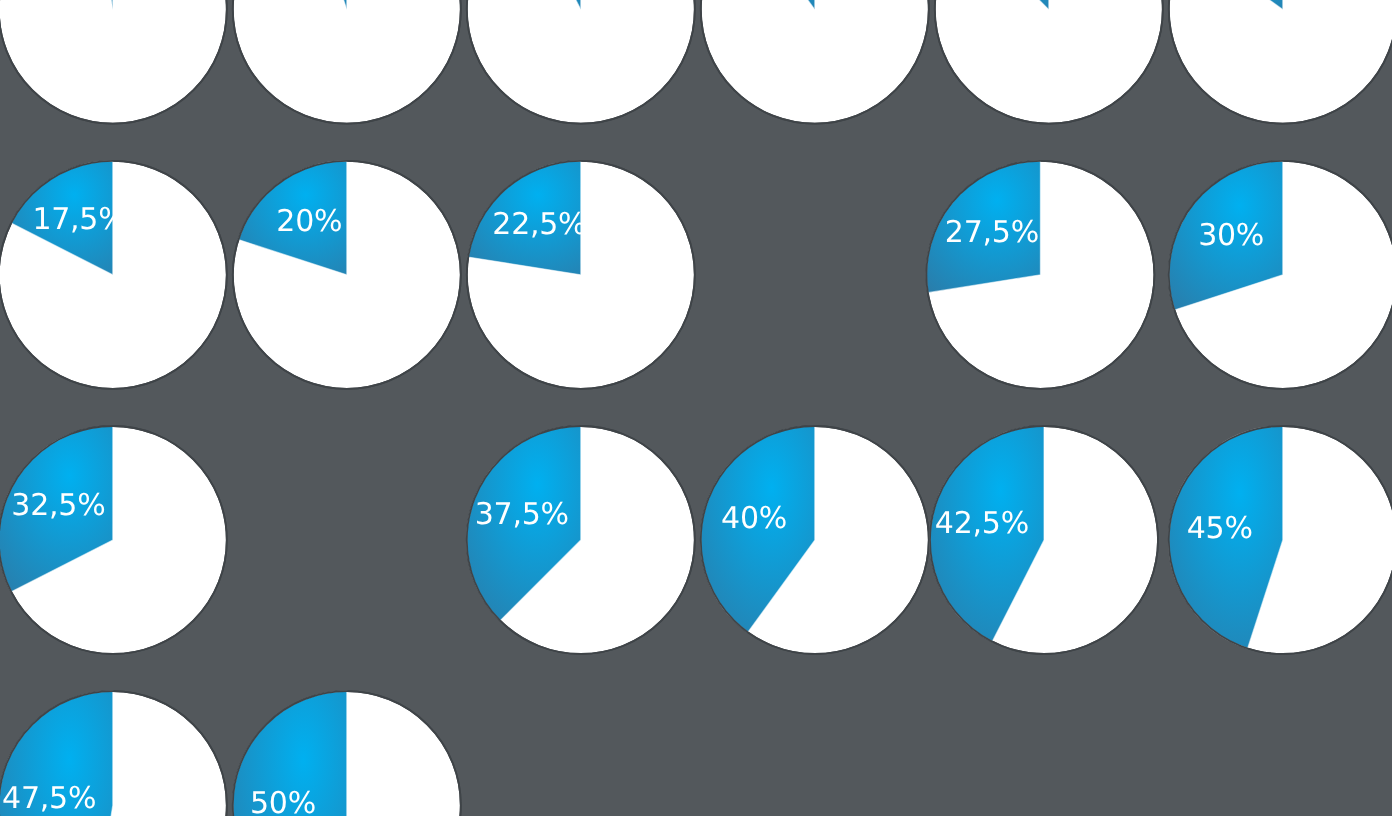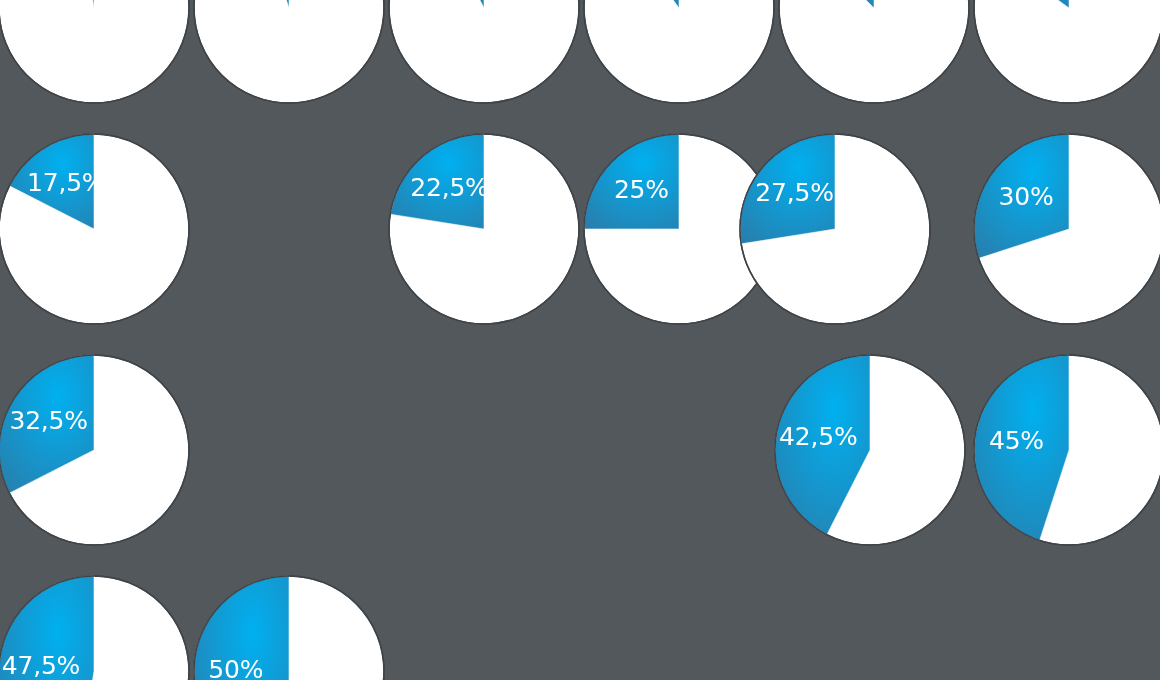--- a/index.html
+++ b/index.html
@@ -142,49 +142,49 @@
             <stop offset="0%" stop-color="#00b0f0"></stop>
             <stop offset="100%" stop-color="#2b7ba8"></stop>
           </radialGradient>
         </defs>
         <circle cx="95" cy="95" r="95" fill="#ffffff" stroke="#3f4448" stroke-width="1.5"></circle>
         <path d="M 95 95 L 95.00 0.00 A 95 95 0 0 0 10.35 51.87 Z" fill="url(#slice-grad-6)" stroke="rgba(255,255,255,0.55)" stroke-width="1"></path>
         <circle cx="95" cy="95" r="95" fill="none" stroke="#3f4448" stroke-width="1.5"></circle>
         <text class="pie-label" x="67.20" y="49.64">17,5%</text>
       </svg>
     </div>
+    <div class="pie-cell" style="left: 194px; top: 134px;">
+      <svg viewBox="0 0 190 190">
+        <defs>
+          <radialGradient id="slice-grad-7" cx="0.62" cy="0.30" r="0.95">
+            <stop offset="0%" stop-color="#00b0f0"></stop>
+            <stop offset="100%" stop-color="#2b7ba8"></stop>
+          </radialGradient>
+        </defs>
+        <circle cx="95" cy="95" r="95" fill="#ffffff" stroke="#3f4448" stroke-width="1.5"></circle>
+        <path d="M 95 95 L 95.00 0.00 A 95 95 0 0 0 4.65 65.64 Z" fill="url(#slice-grad-7)" stroke="rgba(255,255,255,0.55)" stroke-width="1"></path>
+        <circle cx="95" cy="95" r="95" fill="none" stroke="#3f4448" stroke-width="1.5"></circle>
+        <text class="pie-label" x="63.73" y="51.96">20%</text>
+      </svg>
+    </div>
     <div class="pie-cell" style="left: 389px; top: 134px; text-align: center;">
       <svg viewBox="0 0 190 190">
         <defs>
           <radialGradient id="slice-grad-8" cx="0.62" cy="0.30" r="0.95">
             <stop offset="0%" stop-color="#00b0f0"></stop>
             <stop offset="100%" stop-color="#2b7ba8"></stop>
           </radialGradient>
         </defs>
         <circle cx="95" cy="95" r="95" fill="#ffffff" stroke="#3f4448" stroke-width="1.5"></circle>
         <path d="M 95 95 L 95.00 0.00 A 95 95 0 0 0 1.17 80.14 Z" fill="url(#slice-grad-8)" stroke="rgba(255,255,255,0.55)" stroke-width="1"></path>
         <circle cx="95" cy="95" r="95" fill="none" stroke="#3f4448" stroke-width="1.5"></circle>
         <text class="pie-label" x="60.45" y="54.55">22,5%</text>
       </svg>
     </div>
-    <div class="pie-cell" style="left: 584px; top: 134px;">
-      <svg viewBox="0 0 190 190">
-        <defs>
-          <radialGradient id="slice-grad-9" cx="0.62" cy="0.30" r="0.95">
-            <stop offset="0%" stop-color="#00b0f0"></stop>
-            <stop offset="100%" stop-color="#2b7ba8"></stop>
-          </radialGradient>
-        </defs>
-        <circle cx="95" cy="95" r="95" fill="#ffffff" stroke="#3f4448" stroke-width="1.5"></circle>
-        <path d="M 95 95 L 95.00 0.00 A 95 95 0 0 0 0.00 95.00 Z" fill="url(#slice-grad-9)" stroke="rgba(255,255,255,0.55)" stroke-width="1"></path>
-        <circle cx="95" cy="95" r="95" fill="none" stroke="#3f4448" stroke-width="1.5"></circle>
-        <text class="pie-label" x="57.38" y="57.38">25%</text>
-      </svg>
-    </div>
-    <div class="pie-cell" style="left: 740px; top: 134px;">
+    <div class="pie-cell" style="left: 772px; top: 134px;">
       <svg viewBox="0 0 190 190">
         <defs>
           <radialGradient id="slice-grad-10" cx="0.62" cy="0.30" r="0.95">
             <stop offset="0%" stop-color="#00b0f0"></stop>
             <stop offset="100%" stop-color="#2b7ba8"></stop>
           </radialGradient>
         </defs>
         <circle cx="95" cy="95" r="95" fill="#ffffff" stroke="#3f4448" stroke-width="1.5"></circle>
         <path d="M 95 95 L 95.00 0.00 A 95 95 0 0 0 1.17 109.86 Z" fill="url(#slice-grad-10)" stroke="rgba(255,255,255,0.55)" stroke-width="1"></path>
         <circle cx="95" cy="95" r="95" fill="none" stroke="#3f4448" stroke-width="1.5"></circle>
@@ -212,20 +212,48 @@
             <stop offset="0%" stop-color="#00b0f0"></stop>
             <stop offset="100%" stop-color="#2b7ba8"></stop>
           </radialGradient>
         </defs>
         <circle cx="95" cy="95" r="95" fill="#ffffff" stroke="#3f4448" stroke-width="1.5"></circle>
         <path d="M 95 95 L 95.00 0.00 A 95 95 0 0 0 10.35 138.13 Z" fill="url(#slice-grad-12)" stroke="rgba(255,255,255,0.55)" stroke-width="1"></path>
         <circle cx="95" cy="95" r="95" fill="none" stroke="#3f4448" stroke-width="1.5"></circle>
         <text class="pie-label" x="49.64" y="67.20">32,5%</text>
       </svg>
     </div>
+    <div class="pie-cell" style="left: 389px; top: 355px;">
+      <svg viewBox="0 0 190 190">
+        <defs>
+          <radialGradient id="slice-grad-14" cx="0.62" cy="0.30" r="0.95">
+            <stop offset="0%" stop-color="#00b0f0"></stop>
+            <stop offset="100%" stop-color="#2b7ba8"></stop>
+          </radialGradient>
+        </defs>
+        <circle cx="95" cy="95" r="95" fill="#ffffff" stroke="#3f4448" stroke-width="1.5"></circle>
+        <path d="M 95 95 L 95.00 0.00 A 95 95 0 0 0 27.82 162.18 Z" fill="url(#slice-grad-14)" stroke="rgba(255,255,255,0.55)" stroke-width="1"></path>
+        <circle cx="95" cy="95" r="95" fill="none" stroke="#3f4448" stroke-width="1.5"></circle>
+        <text class="pie-label" x="45.85" y="74.64">37,5%</text>
+      </svg>
+    </div>
+    <div class="pie-cell" style="left: 584px; top: 355px;">
+      <svg viewBox="0 0 190 190">
+        <defs>
+          <radialGradient id="slice-grad-15" cx="0.62" cy="0.30" r="0.95">
+            <stop offset="0%" stop-color="#00b0f0"></stop>
+            <stop offset="100%" stop-color="#2b7ba8"></stop>
+          </radialGradient>
+        </defs>
+        <circle cx="95" cy="95" r="95" fill="#ffffff" stroke="#3f4448" stroke-width="1.5"></circle>
+        <path d="M 95 95 L 95.00 0.00 A 95 95 0 0 0 39.16 171.86 Z" fill="url(#slice-grad-15)" stroke="rgba(255,255,255,0.55)" stroke-width="1"></path>
+        <circle cx="95" cy="95" r="95" fill="none" stroke="#3f4448" stroke-width="1.5"></circle>
+        <text class="pie-label" x="44.40" y="78.56">40%</text>
+      </svg>
+    </div>
     <div class="pie-cell" style="left: 775px; top: 355px;">
       <svg viewBox="0 0 190 190">
         <defs>
           <radialGradient id="slice-grad-16" cx="0.62" cy="0.30" r="0.95">
             <stop offset="0%" stop-color="#00b0f0"></stop>
             <stop offset="100%" stop-color="#2b7ba8"></stop>
           </radialGradient>
         </defs>
         <circle cx="95" cy="95" r="95" fill="#ffffff" stroke="#3f4448" stroke-width="1.5"></circle>
         <path d="M 95 95 L 95.00 0.00 A 95 95 0 0 0 51.87 179.65 Z" fill="url(#slice-grad-16)" stroke="rgba(255,255,255,0.55)" stroke-width="1"></path>

